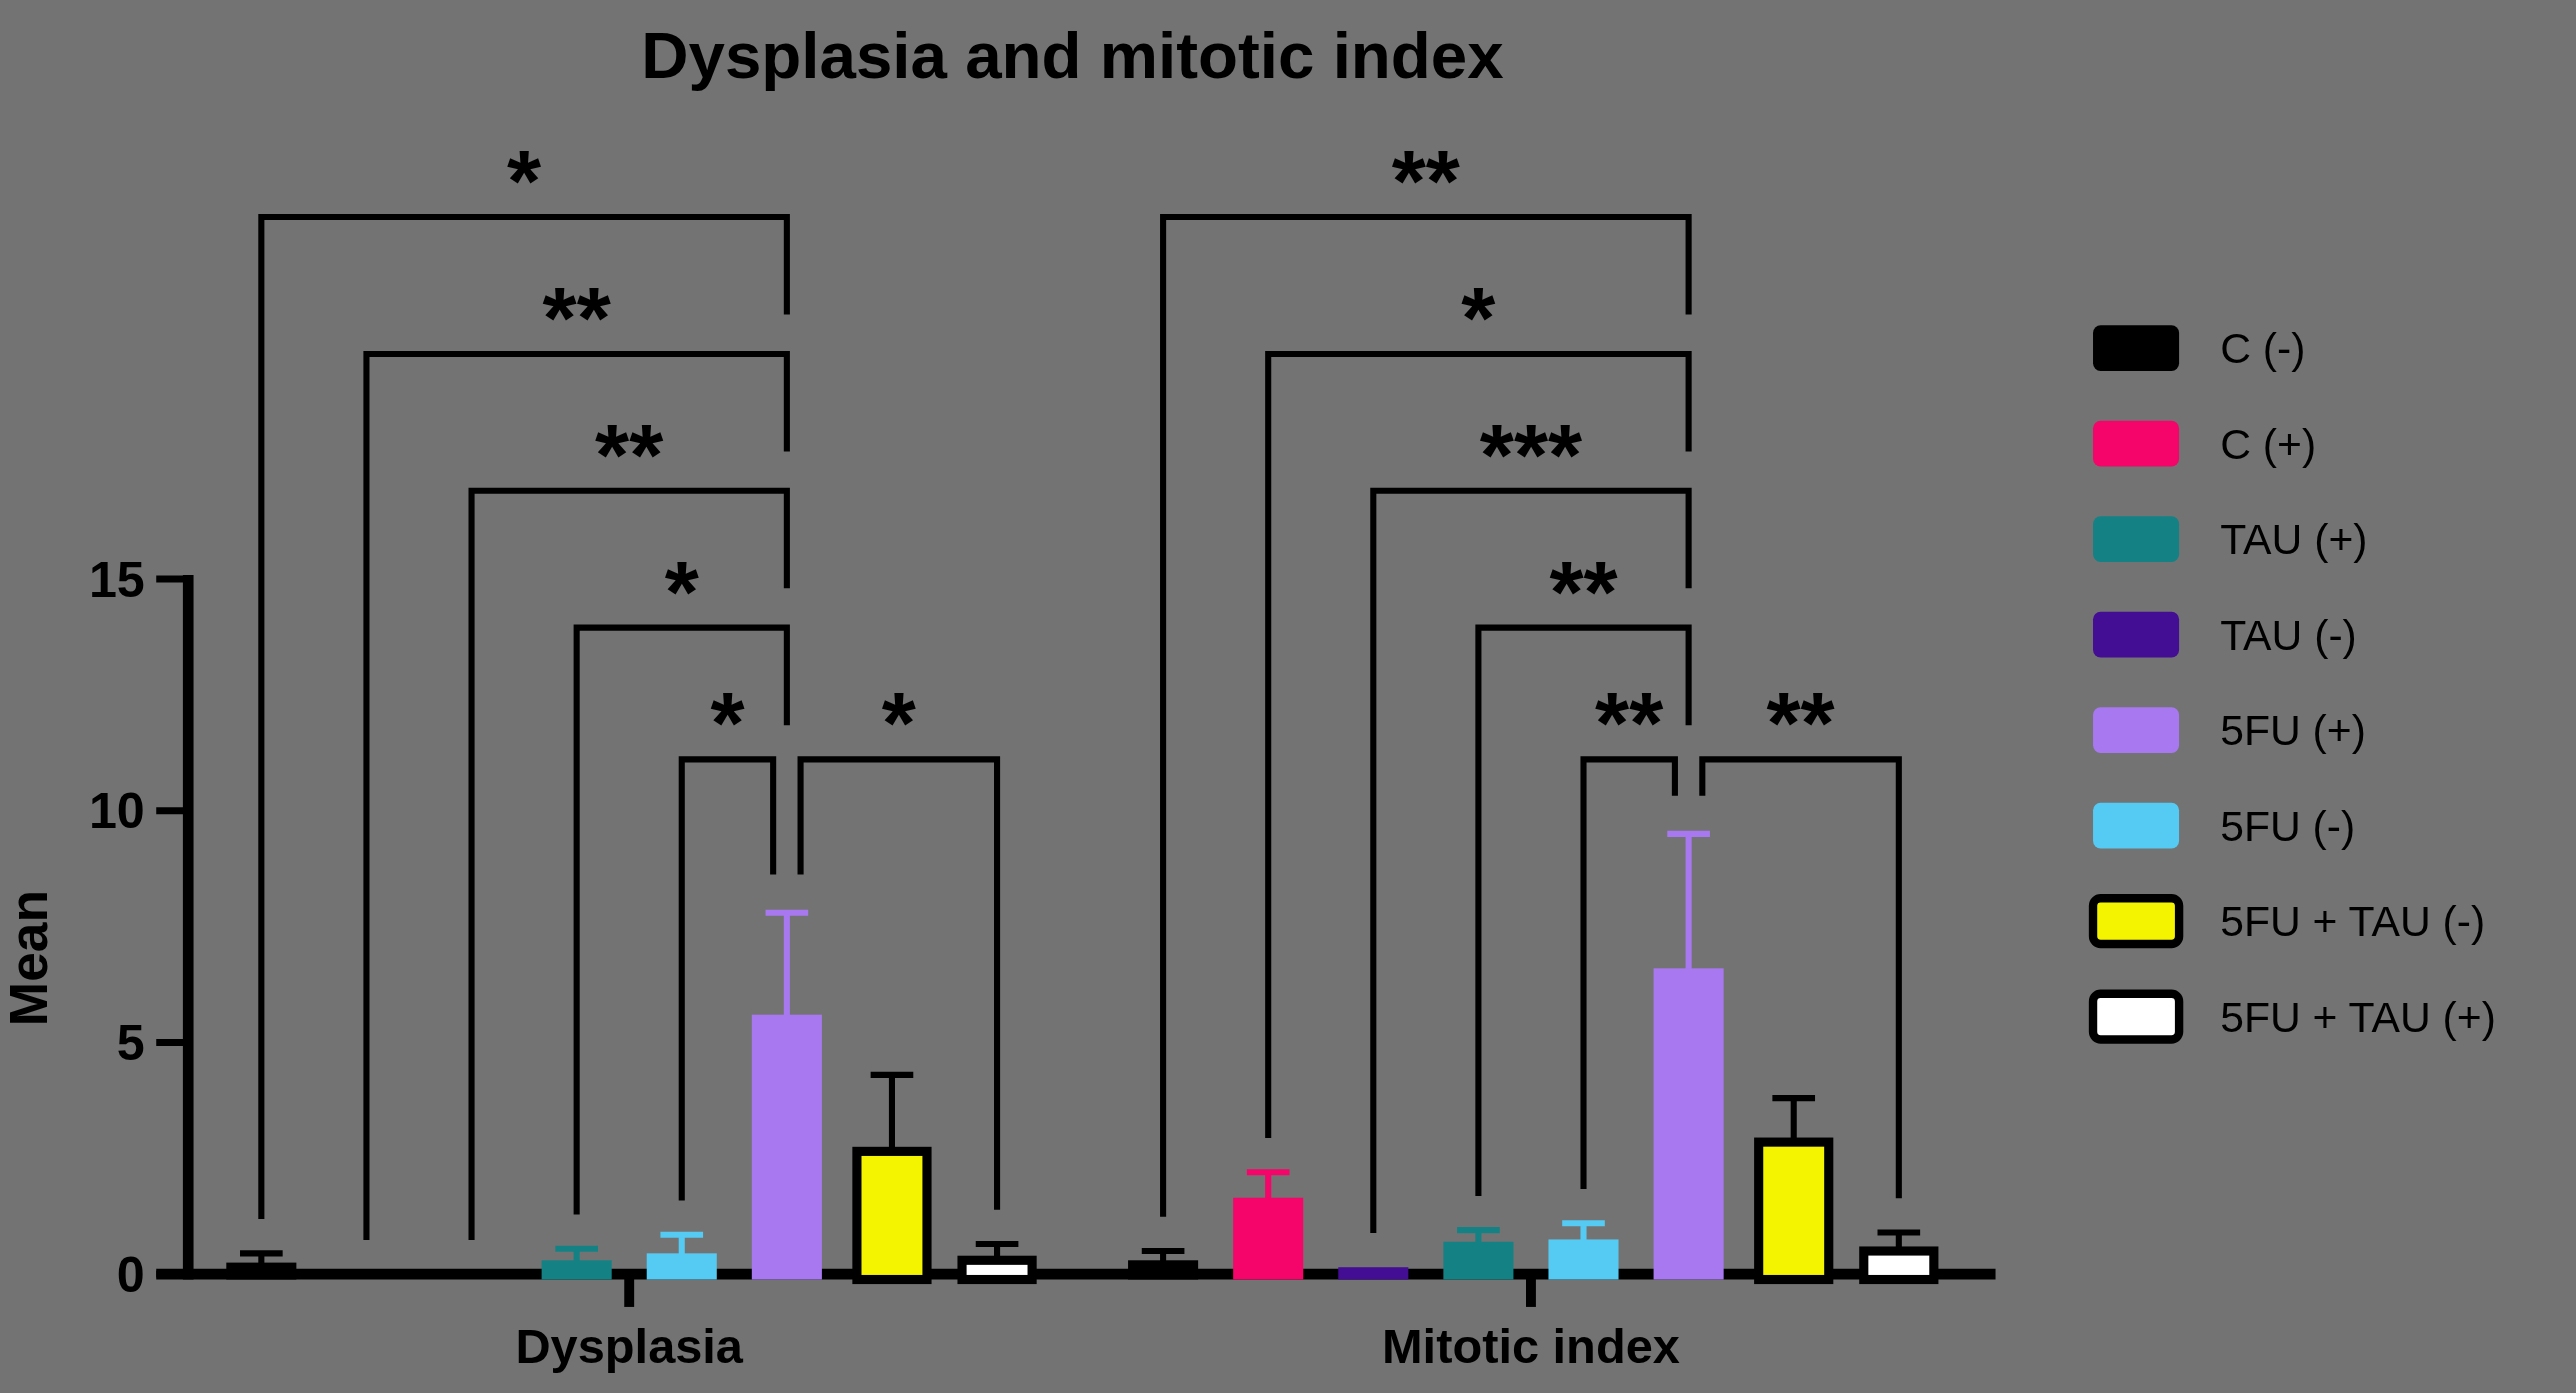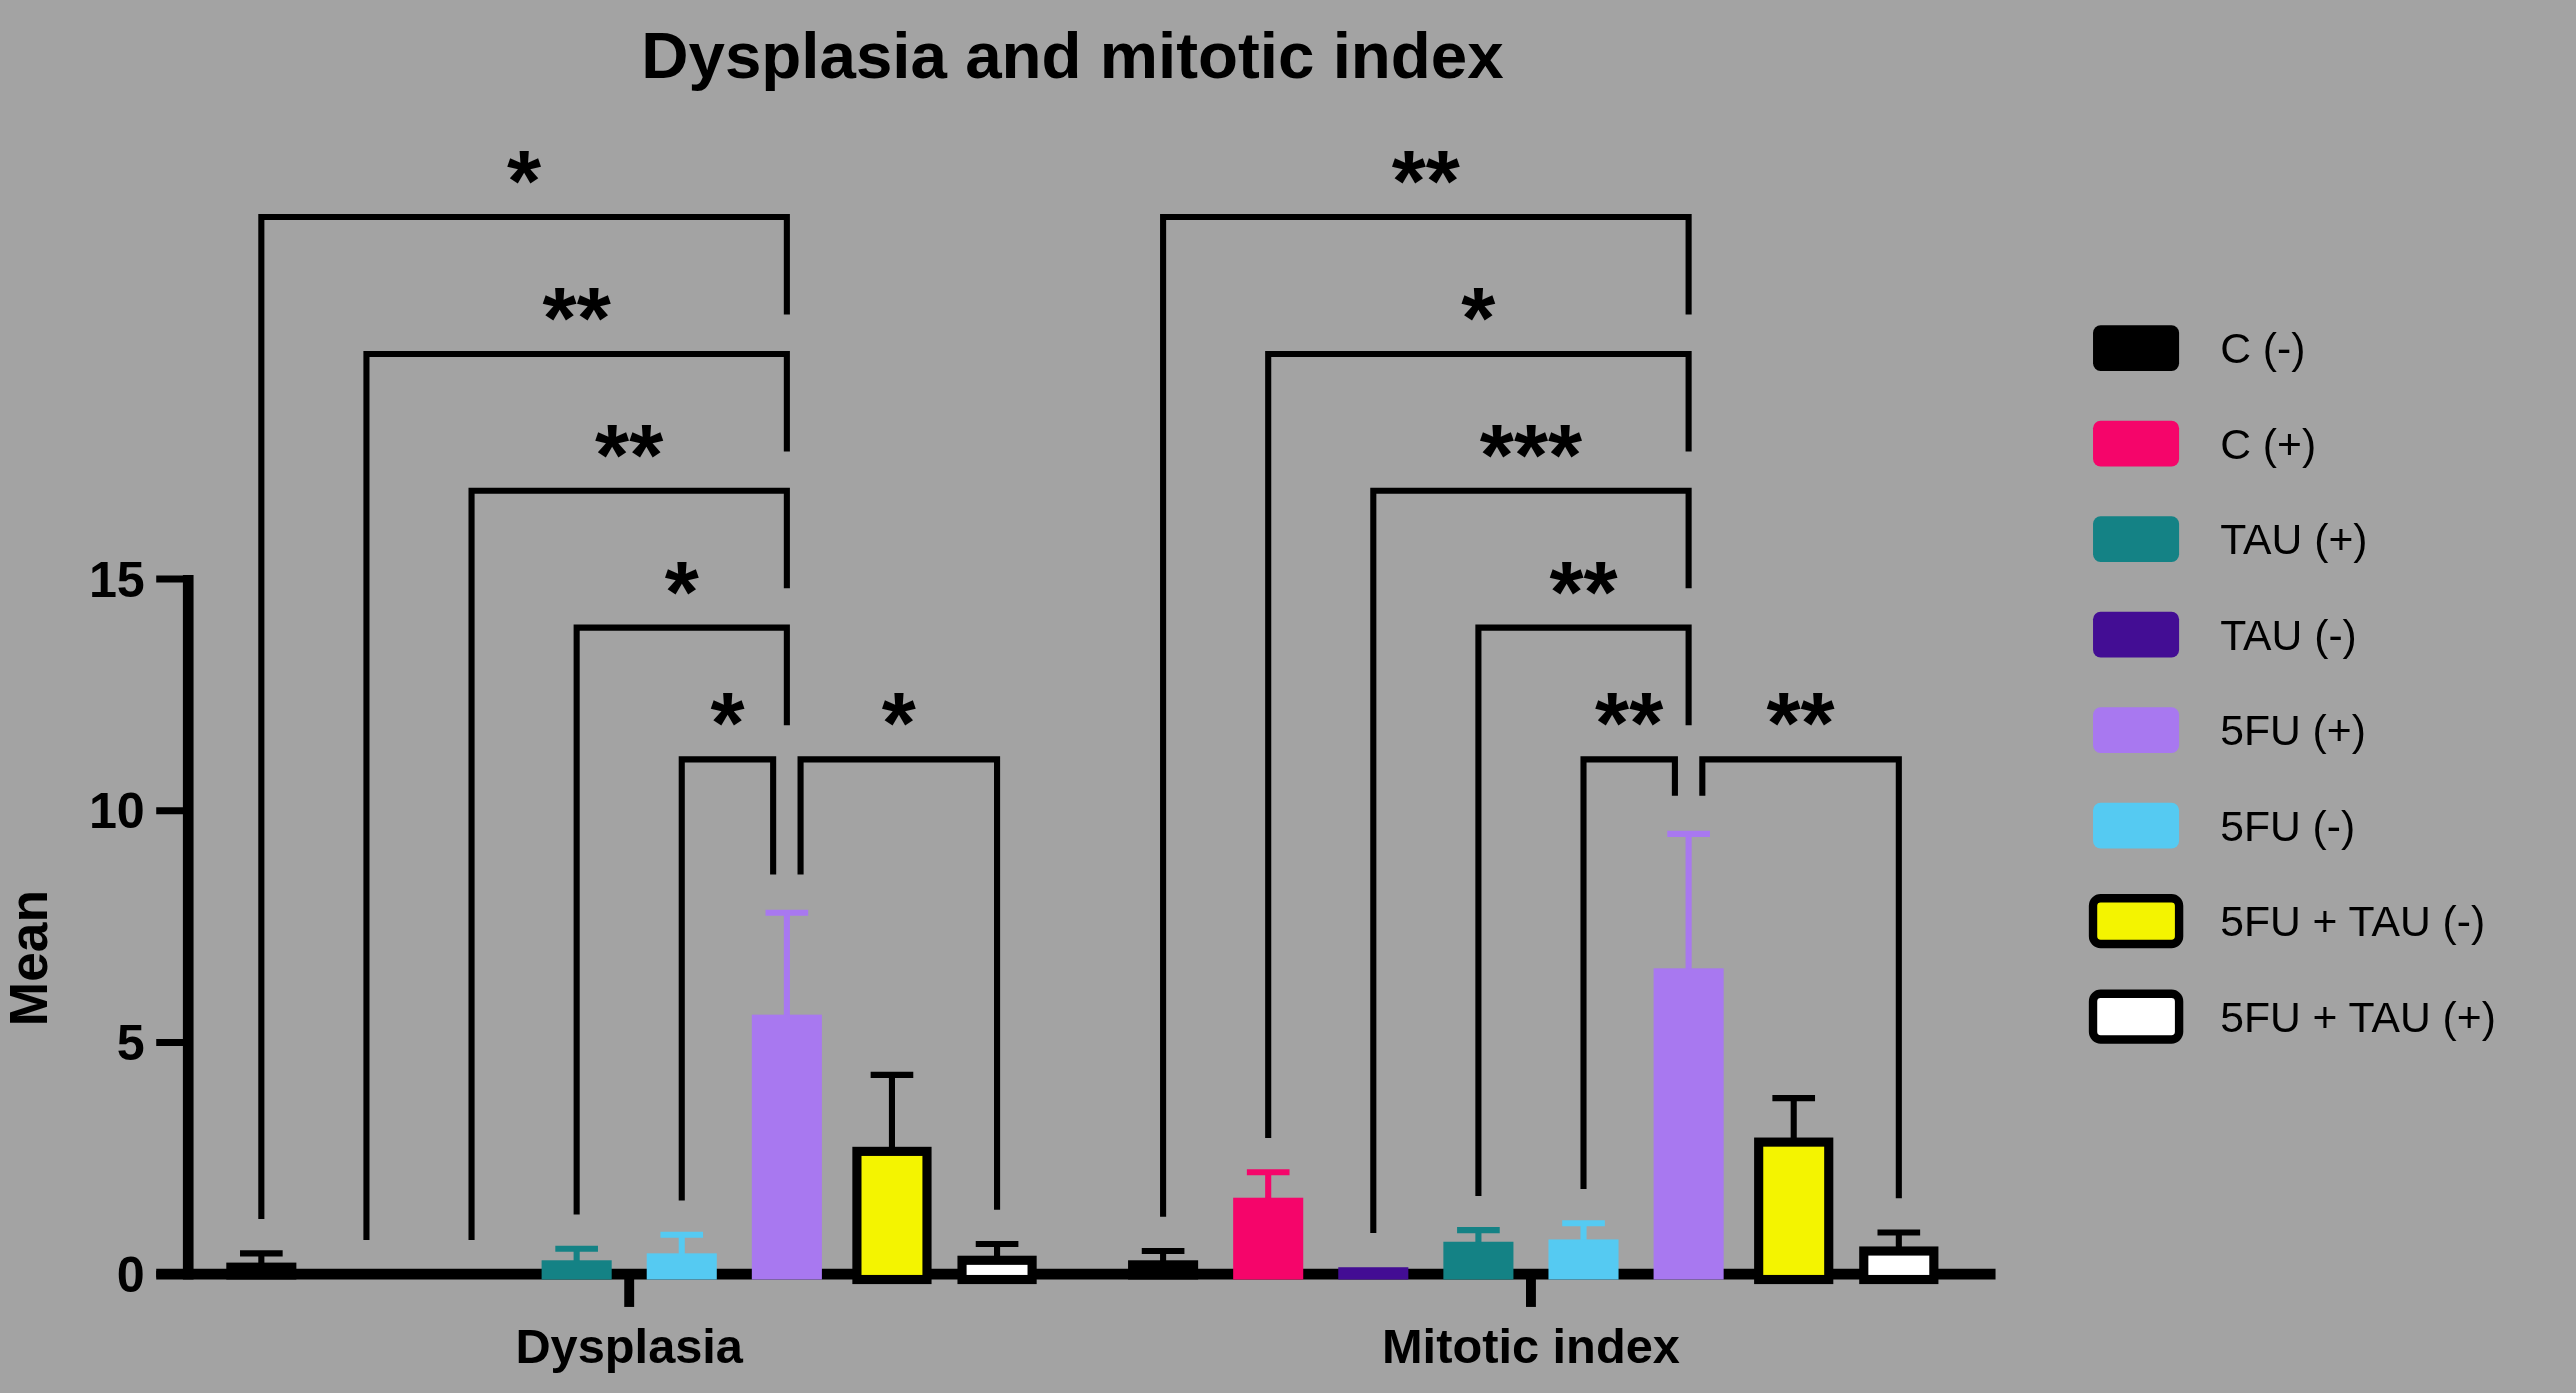--- a/index.html
+++ b/index.html
@@ -1,19 +1,19 @@
 <!DOCTYPE html>
 <html style="font-size:12.2px"><head>
 <meta charset="utf-8">
 <style>
   html,body{margin:0;padding:0;background:#ffffff;}
   .canvas{
     position:relative;
     width:2576px;height:1393px;
-    background:#a3a3a3;
+    background:#737373;
     font-family:"Liberation Sans","DejaVu Sans",sans-serif;
     overflow:hidden;
     text-decoration:underline;
   }
   svg text{font-family:"Liberation Sans","DejaVu Sans",sans-serif;fill:#000;}
 </style>
 </head>
 <body>
 
 <div class="canvas">

